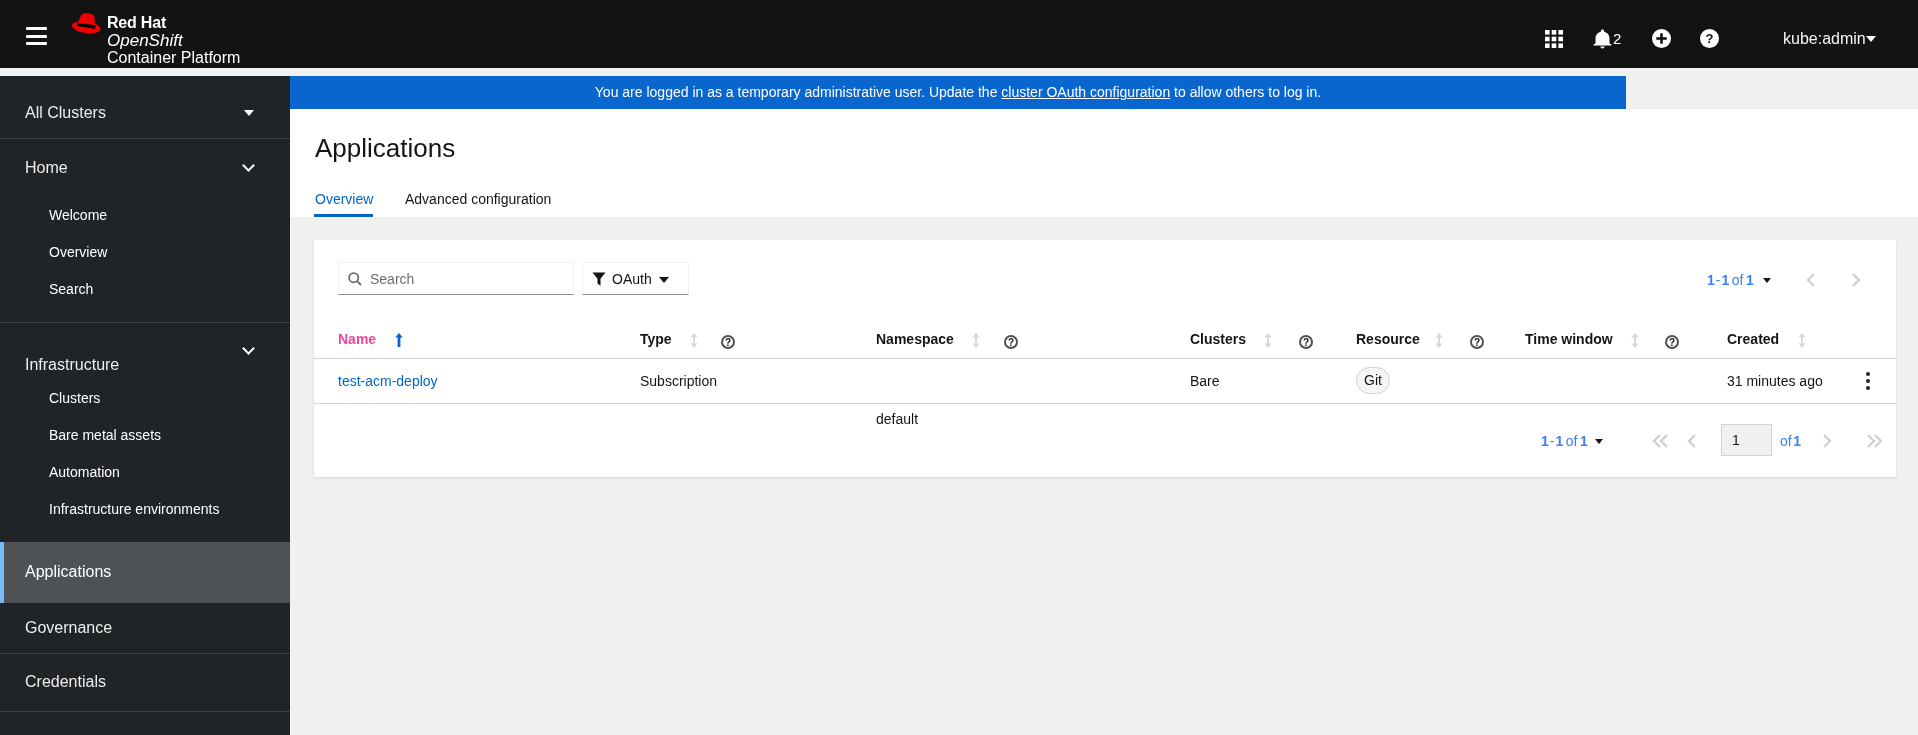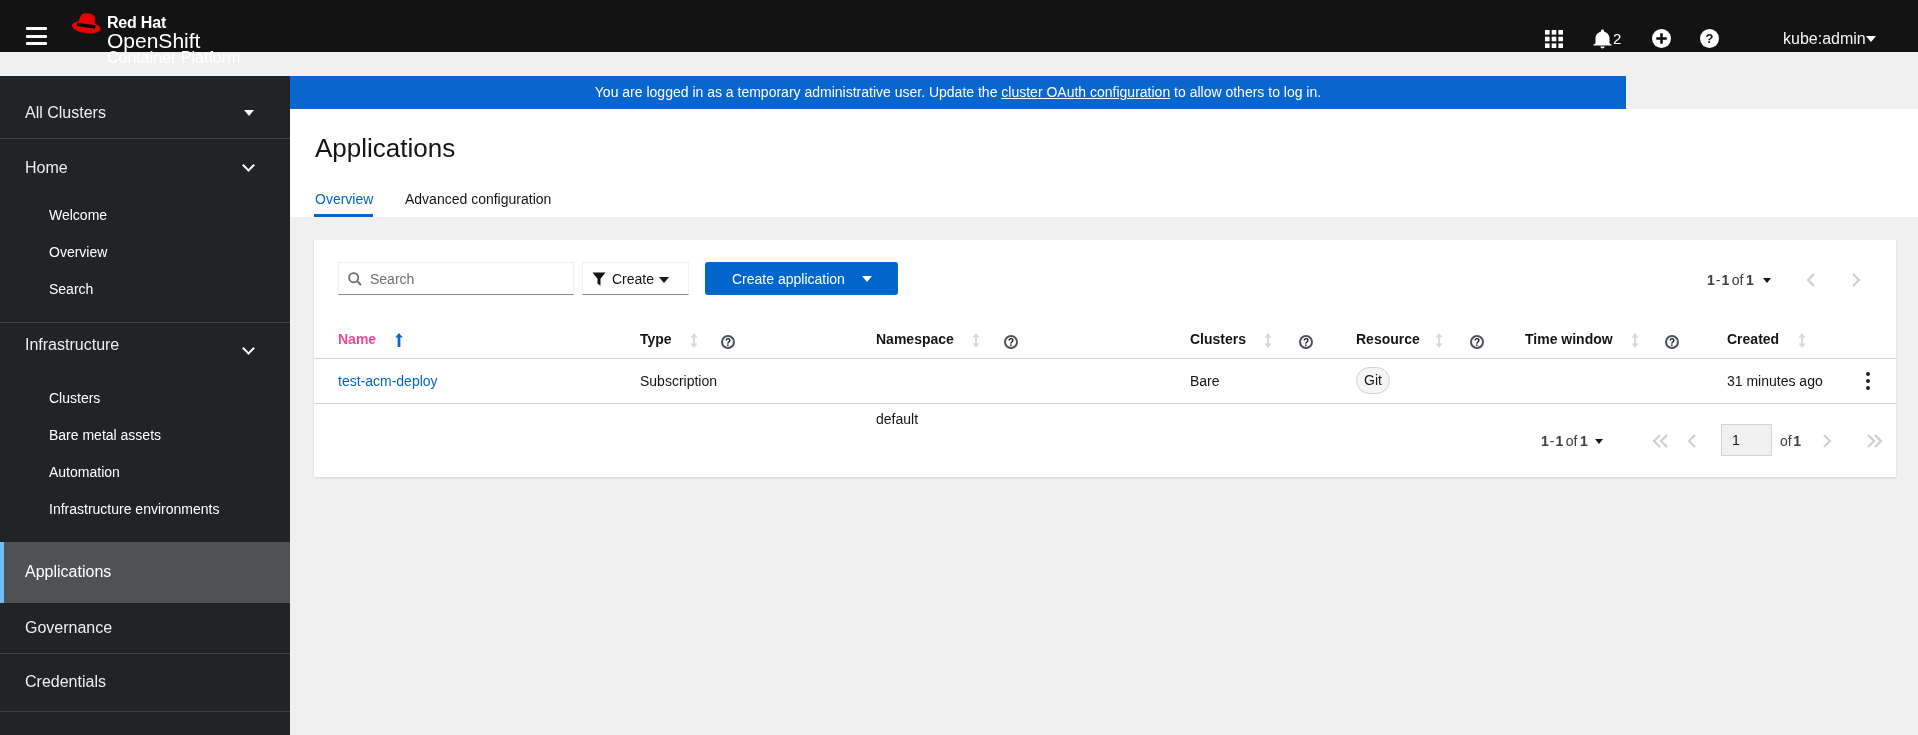--- a/index.html
+++ b/index.html
@@ -1,25 +1,25 @@
 <!DOCTYPE html>
 <html><head>
 <meta charset="utf-8">
 <style>
 * { margin:0; padding:0; box-sizing:border-box; }
 html,body { width:1918px; height:735px; overflow:hidden; font-family:"Liberation Sans", sans-serif; background:#f0f0f0; }
 body { filter:blur(0px); }
 .abs { position:absolute; }
 
 
-#header { position:absolute; left:0; top:0; width:1918px; height:52px; background:#131313; }
+#header { position:absolute; left:0; top:0; width:1918px; height:68px; background:#131313; }
 .hbar { position:absolute; left:26px; width:21px; height:3px; background:#fff; border-radius:1px; }
 #logotext { position:absolute; left:107px; top:14px; color:#fff; }
 #lt1 { font-size:16px; font-weight:700; line-height:18px; letter-spacing:-0.2px;}
-#lt2 { font-size:21px; font-weight:400; line-height:17px; }
+#lt2 { font-size:17px; font-weight:400; line-height:17px;font-style:italic; }
 #lt3 { font-size:16px; font-weight:400; line-height:17px; color:#fff; }
 #kubeadmin { position:absolute; left:1783px; top:30px; font-size:16px; color:#f5f5f5; }
 .caret-w { position:absolute; width:0; height:0; border-left:5.5px solid transparent; border-right:5.5px solid transparent; border-top:6px solid #fff; }
 .caret-d { position:absolute; width:0; height:0; border-left:5.5px solid transparent; border-right:5.5px solid transparent; border-top:6px solid #151515; }
 .caret-s { position:absolute; width:0; height:0; border-left:4.5px solid transparent; border-right:4.5px solid transparent; border-top:5px solid #151515; }
 
 
 #sidebar { position:absolute; left:0; top:76px; width:290px; height:659px; background:#212427; }
 .navsep { position:absolute; left:0; width:290px; height:1px; background:#3c4146; }
 .nav1 { position:absolute; left:25px; font-size:16px; color:#ededed; }
@@ -41,21 +41,21 @@
 
 
 #card { position:absolute; left:314px; top:240px; width:1582px; height:237px; background:#fff; box-shadow:0 1px 2px rgba(3,3,3,0.12); }
 #search { position:absolute; left:24px; top:22px; width:236px; height:33px; background:#fff; border:1px solid #f0f0f0; border-bottom:1px solid #8a8d90; }
 #search .ph { position:absolute; left:31px; top:8px; font-size:14px; color:#6a6e73; }
 #filter { position:absolute; left:268px; top:22px; width:107px; height:33px; background:#fff; border:1px solid #f0f0f0; border-bottom:1px solid #8a8d90; }
 #filter .tx { position:absolute; left:29px; top:8px; font-size:14px; color:#151515; }
 #createbtn { position:absolute; left:391px; top:22px; width:193px; height:33px; background:#0066cc; border-radius:3px; color:#fff; font-size:14px; }
 #createbtn .tx { position:absolute; left:27px; top:9px; }
 
-.pgtext { font-size:14px; color:#404040; }
+.pgtext { font-size:14px; color:#3b82f6; }
 b { font-weight:700; }
 
 
 .th { position:absolute; top:91px; font-size:14px; font-weight:700; color:#151515; }
 .td { position:absolute; top:132.5px; font-size:14px; color:#151515; }
 #hborder { position:absolute; left:0; top:118px; width:1582px; height:1px; background:#d2d2d2; }
 #rborder { position:absolute; left:0; top:163px; width:1582px; height:1px; background:#d2d2d2; }
 .helpc { position:absolute; top:95px; width:14px; height:14px; border:2px solid #4d5258; border-radius:50%; color:#151515; font-size:10px; font-weight:700; text-align:center; line-height:11px; }
 #gitpill { position:absolute; left:1042px; top:127px; width:34px; height:27px; background:#f5f5f5; border:1px solid #d2d2d2; border-radius:14px; font-size:14px; color:#151515; text-align:center; line-height:25px; }
 .dot { position:absolute; left:1552px; width:4px; height:4px; border-radius:50%; background:#212427; }
@@ -119,21 +119,21 @@
   <div class="caret-w" style="left:244px; top:34px;"></div>
   <div class="navsep" style="top:62px;"></div>
 
   <div class="nav1" style="top:83px;text-align:center;">Home</div>
   <div class="chev" style="left:244px; top:85px;"></div>
   <div class="nav2" style="top:131px;">Welcome</div>
   <div class="nav2" style="top:168px;">Overview</div>
   <div class="nav2" style="top:205px;">Search</div>
   <div class="navsep" style="top:246px;"></div>
 
-  <div class="nav1" style="top:260px;">Infrastructure</div>
+  <div class="nav1" style="top:280px;">Infrastructure</div>
   <div class="chev" style="left:244px; top:268px;"></div>
   <div class="nav2" style="top:314px;">Clusters</div>
   <div class="nav2" style="top:351px;">Bare metal assets</div>
   <div class="nav2" style="top:388px;text-align:right;">Automation</div>
   <div class="nav2" style="top:425px;">Infrastructure environments</div>
 
   <div id="appsel"></div>
   <div class="nav1" style="top:487px; color:#fff;">Applications</div>
 
   <div class="nav1" style="top:543px;">Governance</div>
@@ -156,26 +156,22 @@
     <svg class="abs" style="left:9px; top:9px;" width="14" height="14" viewBox="0 0 14 14">
       <circle cx="5.7" cy="5.7" r="4.6" fill="none" stroke="#6a6e73" stroke-width="1.8"></circle>
       <line x1="9.2" y1="9.2" x2="13" y2="13" stroke="#6a6e73" stroke-width="1.8"></line>
     </svg>
     <div class="ph">Search</div>
   </div>
   <div id="filter">
     <svg class="abs" style="left:9px; top:9px;" width="14" height="14" viewBox="0 0 14 14">
       <path fill="#151515" d="M0.5 0.5 h13 l-5 6.2 v7 l-3 -2.2 v-4.8 z"></path>
     </svg>
-    <div class="tx">Create</div>
+    <div class="tx">OAuth</div>
     <div class="caret-d" style="left:76px; top:14px;"></div>
-  </div>
-  <div id="createbtn">
-    <div class="tx">Create application</div>
-    <div class="caret-w" style="left:157px; top:14px;"></div>
   </div>
 
   <div class="abs pgtext" style="left:1393px; top:32px;"><b>1</b><span style="margin:0 1px;">-</span><b>1</b><span style="margin:0 2.5px;">of</span><b>1</b></div>
   <div class="caret-s" style="left:1449px; top:37.5px;"></div>
   <svg class="abs" style="left:1492px; top:32px;" width="10" height="16" viewBox="0 0 10 16">
     <polyline points="8,2 2,8 8,14" fill="none" stroke="#cfcfcf" stroke-width="2.2"></polyline>
   </svg>
   <svg class="abs" style="left:1537px; top:32px;" width="10" height="16" viewBox="0 0 10 16">
     <polyline points="2,2 8,8 2,14" fill="none" stroke="#cfcfcf" stroke-width="2.2"></polyline>
   </svg>

